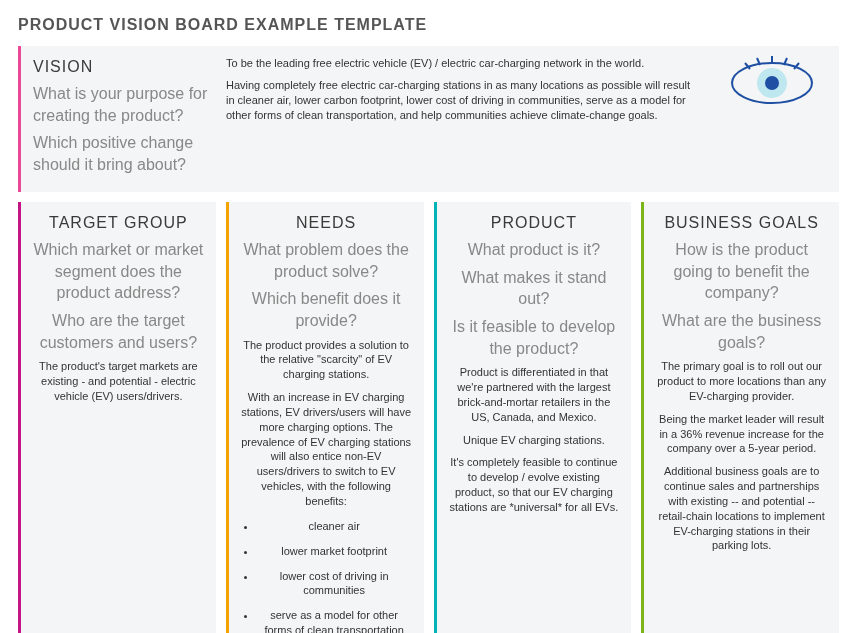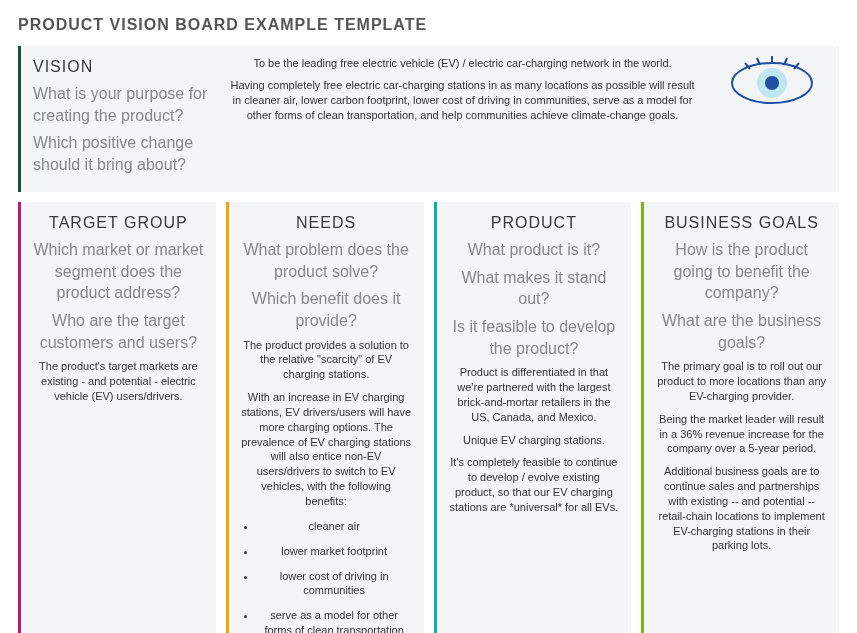--- a/index.html
+++ b/index.html
@@ -16,28 +16,28 @@
   .page-title {
     font-size: 16px;
     font-weight: bold;
     letter-spacing: 1px;
     color: #555;
     margin-bottom: 10px;
   }
   .vision-row {
     display: flex;
     background: #f4f5f6;
-    border-left: 3px solid #14532d;
+    border-left: 3px solid #ec4899;
     padding: 10px 12px 10px 12px;
     margin-bottom: 10px;
     align-items: flex-start;
     gap: 18px;
   }
   .vision-left { width: 175px; flex-shrink: 0; }
-  .vision-mid  { flex: 1; text-align: center; }
+  .vision-mid  { flex: 1; }
   .vision-icon-col { width: 110px; flex-shrink: 0; display:flex; align-items:center; justify-content:center; }
   .section-title {
     font-size: 16px;
     letter-spacing: 1px;
     color: #3a3a3a;
     margin-bottom: 6px;
   }
   .qtext { color: #888; font-size: 16px; margin-bottom: 6px; }
   .bodytext { font-size: 11px; color: #333; margin-bottom: 8px; }
   .columns {

